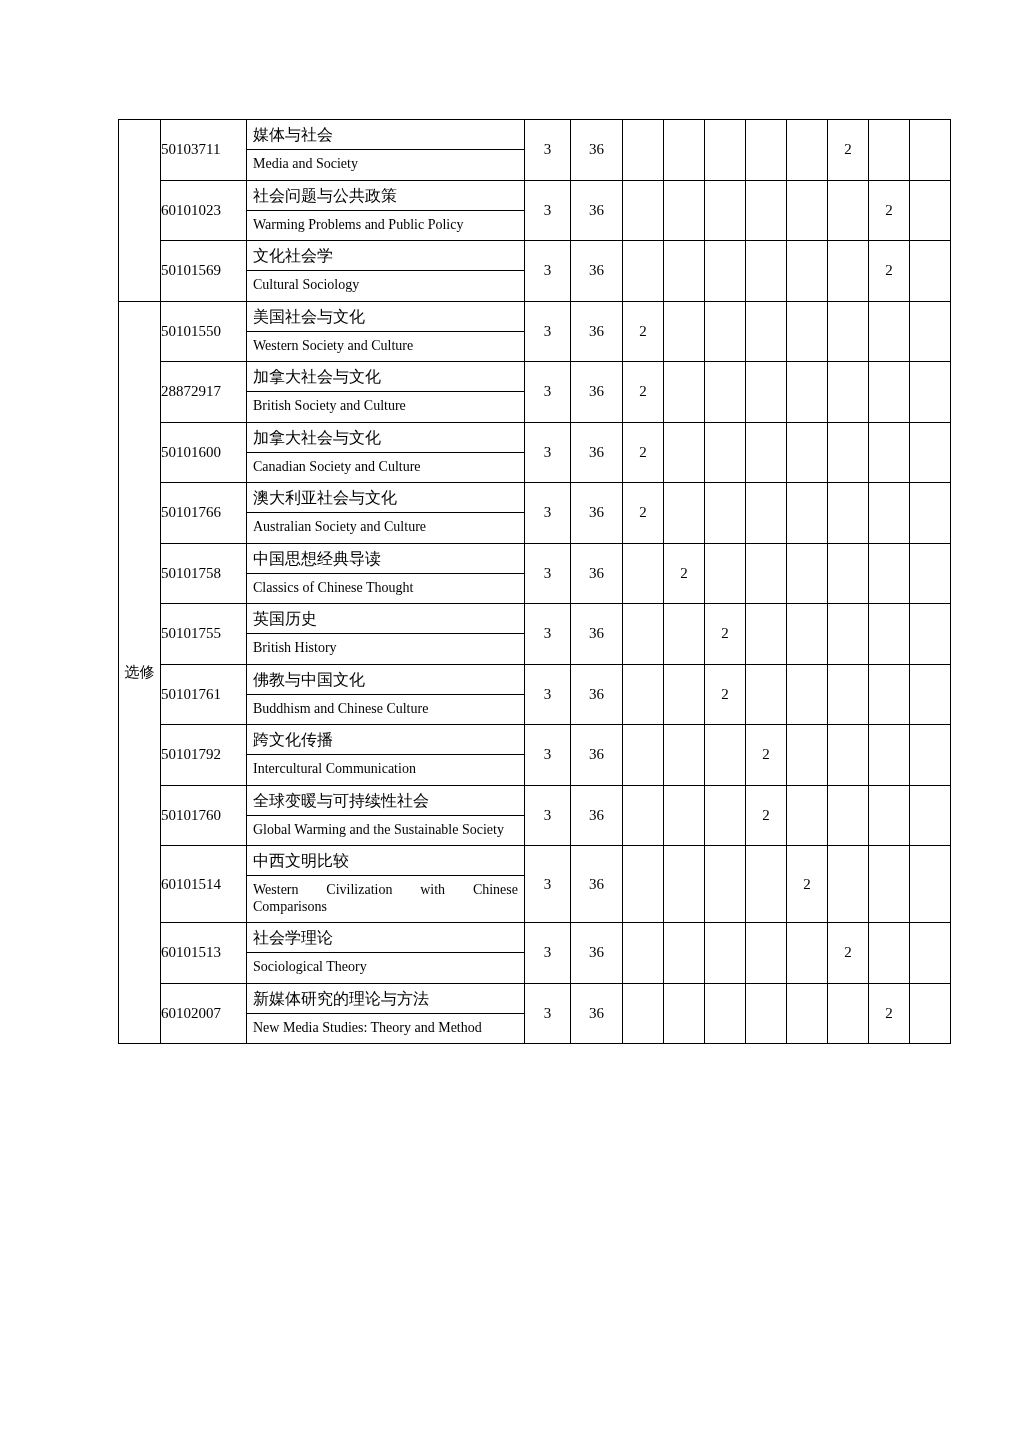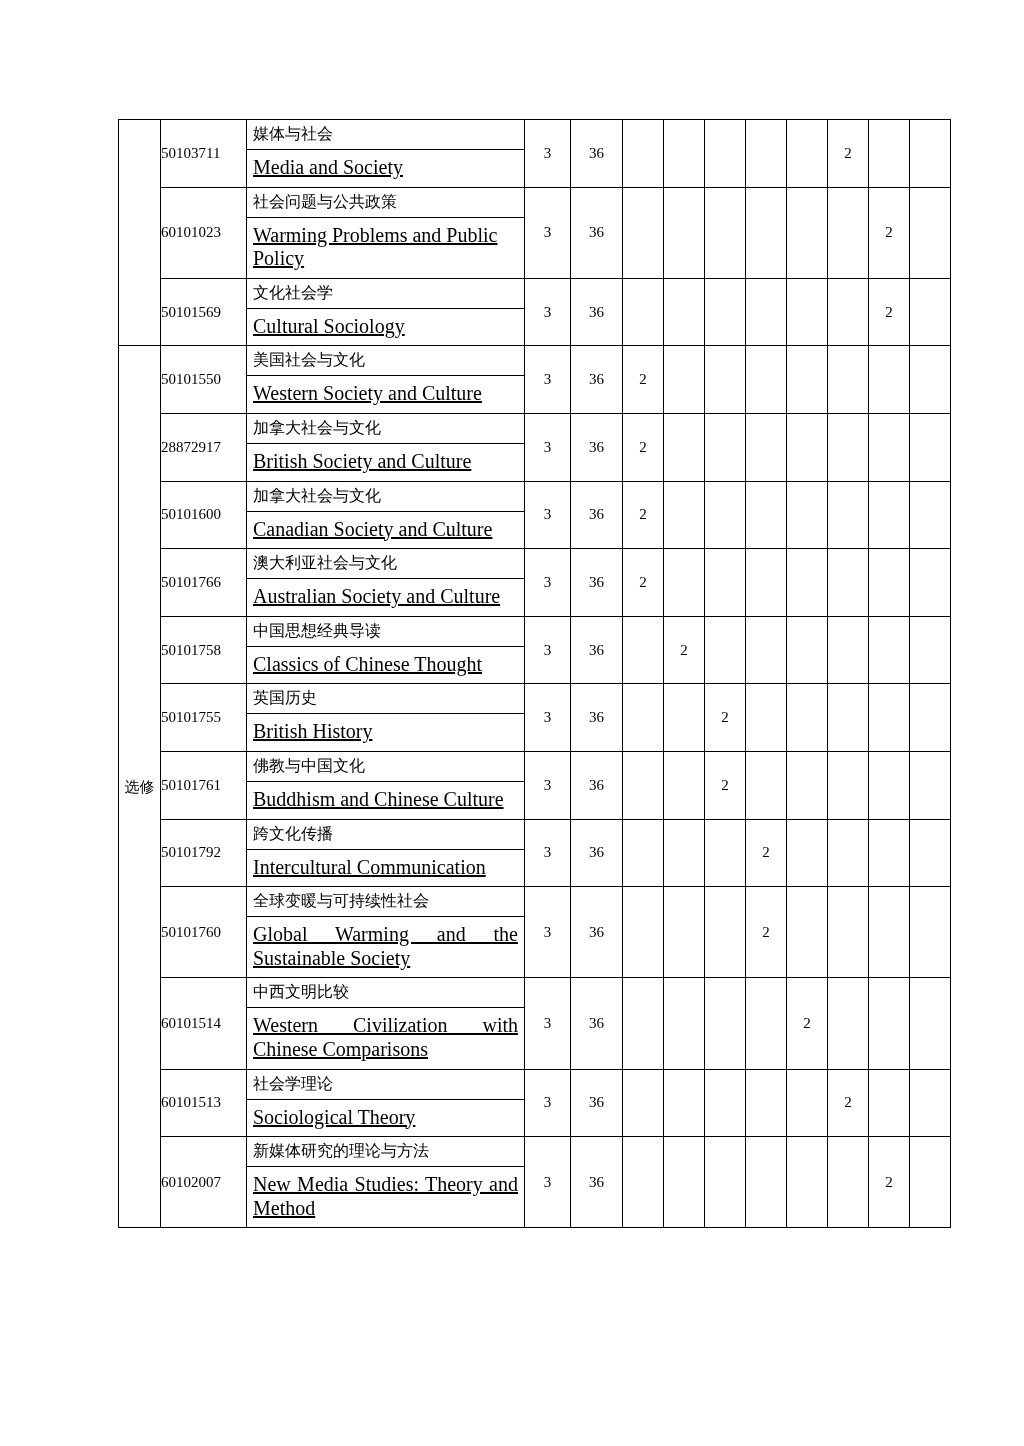--- a/index.html
+++ b/index.html
@@ -62,34 +62,33 @@
   }
   td.term-cell {
     text-align: center;
     font-size: 16px;
   }
   td.name-cell {
     padding: 0;
   }
   .cn {
     display: block;
-    font-family: Liberation Mono, monospace;
+    font-family: Liberation Sans, sans-serif;
     font-size: 16px;
     line-height: 1.0;
     padding: 7px 6px 6px 6px;
     border-bottom: 1.2px solid #000000;
     white-space: nowrap;
   }
   .en {
     display: block;
     font-family: "Liberation Serif", "DejaVu Serif", serif;
-    font-size: 20px;
+    font-size: 14px;
     line-height: 1.18;
     padding: 6px 6px 7px 6px;
-    text-decoration: underline;
   }
   .en.justify {
     text-align: justify;
     text-align-last: left;
   }
   
 </style>
 </head>
 <body>
 

